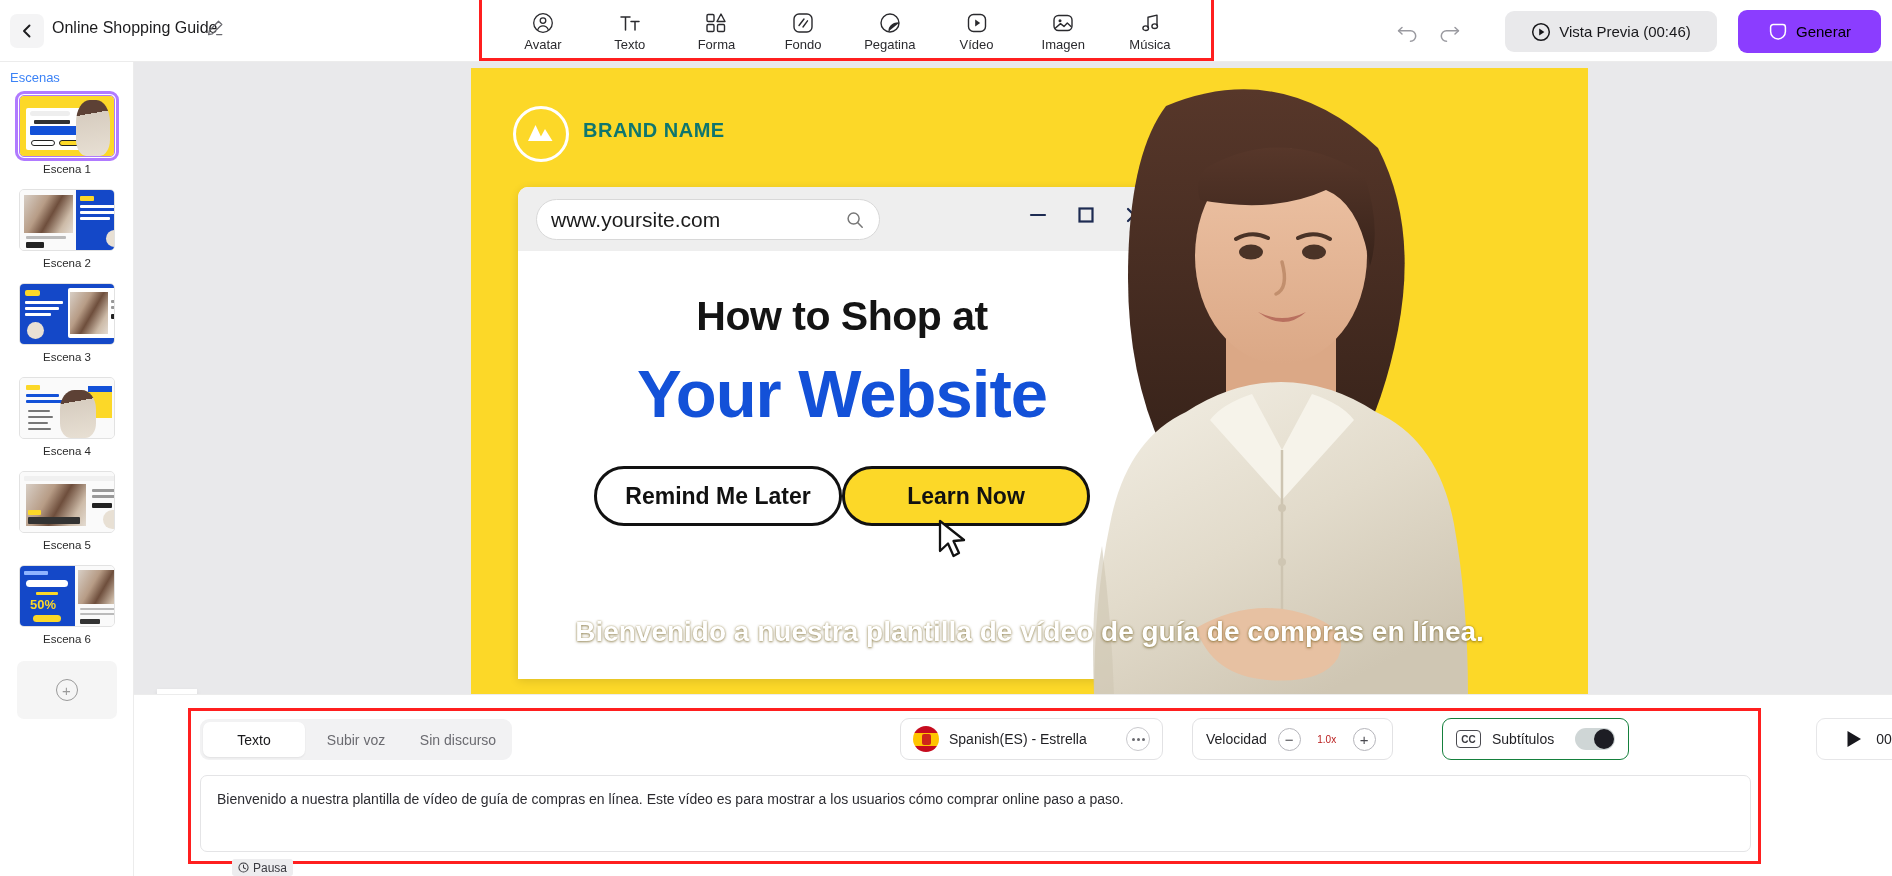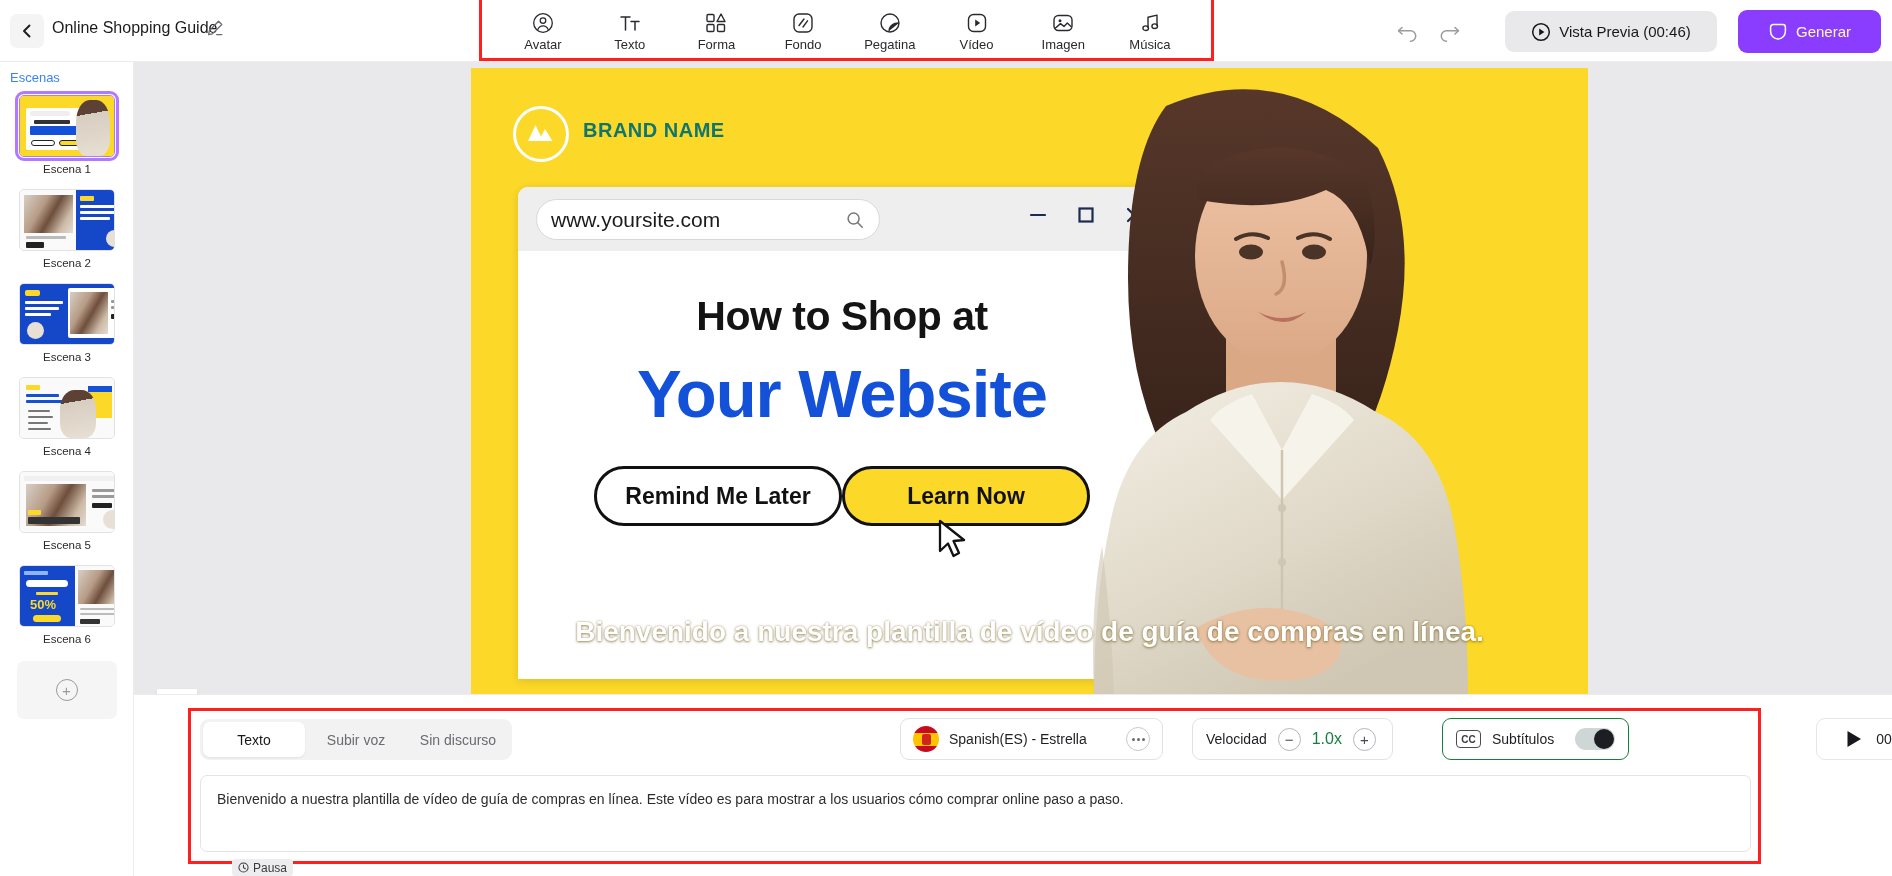--- a/index.html
+++ b/index.html
@@ -51,21 +51,21 @@
     position: absolute; left: 1505px; top: 11px; width: 212px; height: 41px;
     background: #e9e9eb; border-radius: 9px; display: flex; align-items: center;
     justify-content: center; gap: 8px; cursor: pointer;
   }
   #preview-btn .lbl { font-size: 15px; color: #18181b; }
   #generate-btn {
     position: absolute; left: 1738px; top: 10px; width: 143px; height: 43px;
     background: #8b3dff; border-radius: 9px; display: flex; align-items: center;
     justify-content: center; gap: 8px; cursor: pointer;
   }
-  #generate-btn .lbl { font-size: 15px; color: #fef9c3; }
+  #generate-btn .lbl { font-size: 15px; color: #000000; }
 
   
   #sidebar {
     position: absolute; left: 0; top: 62px; width: 134px; height: 814px;
     background: #ffffff; border-right: 1px solid #ececec;
     overflow: hidden;
   }
   #scenes-heading { font-size: 13px; color: #3b82f6; padding: 8px 0 6px 10px; }
   .scene-block { width: 134px; padding: 4px 0 10px 0; }
   .scene-thumb {
@@ -218,21 +218,21 @@
     position: absolute; left: 1058px; top: 23px; width: 201px; height: 42px;
     background: #ffffff; border: 1px solid #e2e2e4; border-radius: 9px;
     display: flex; align-items: center; padding: 0 13px; gap: 11px;
   }
   #speed-label { font-size: 14px; color: #1f1f23; }
   .round-btn {
     width: 23px; height: 23px; border-radius: 50%; border: 1.3px solid #b5b5bb;
     display:flex; align-items:center; justify-content:center; cursor:pointer;
     color:#4a4a50; font-size: 15px; line-height: 1;
   }
-  #speed-value { font-size: 16px; color: #15803d; min-width: 30px; text-align:center; }
+  #speed-value { font-size: 10px; color: #b91c1c; min-width: 30px; text-align:center; }
 
   #subs-box {
     position: absolute; left: 1308px; top: 23px; width: 187px; height: 42px;
     background: #ffffff; border: 1px solid #15803d; border-radius: 9px;
     display: flex; align-items: center; padding: 0 13px; gap: 11px;
   }
   #cc-icon {
     width: 25px; height: 18px; border: 1.4px solid #4a4a50; border-radius: 4px;
     display:flex; align-items:center; justify-content:center;
     font-size: 10px; font-weight: bold; color: #3a3a40;

